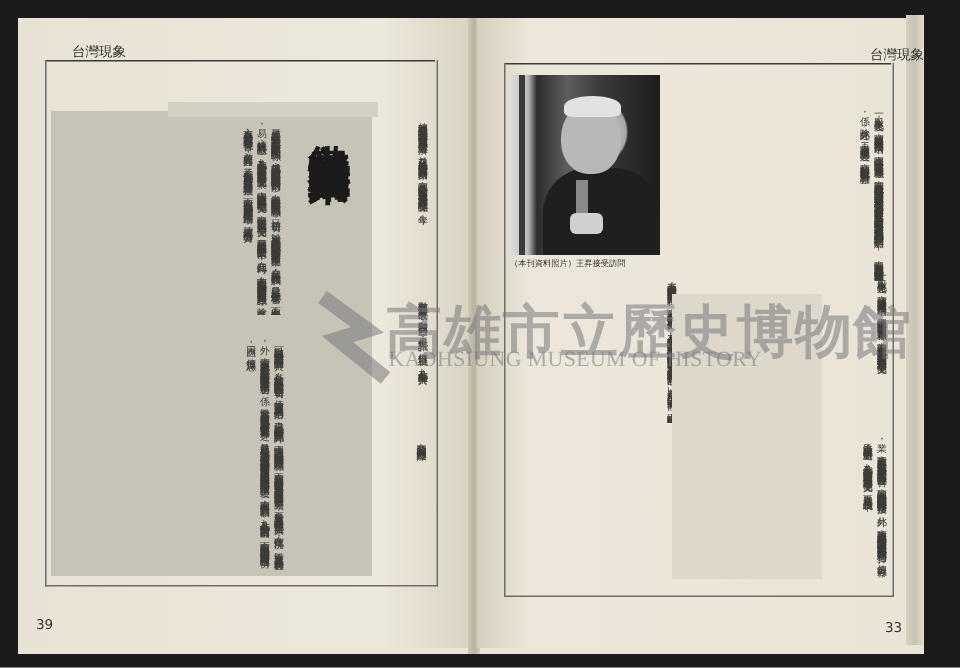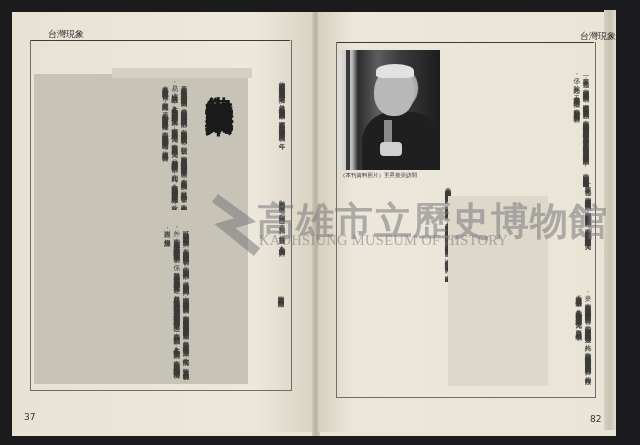--- a/index.html
+++ b/index.html
@@ -101,21 +101,21 @@
 <div class="col" style="left:250px;top:76px;width:36px;height:110px;">
   <span>的經濟發展已經有人預測南韓將會成為亞洲四小龍之首</span><span>經濟，並且已經成為世界上重要的貿易國家，在國際外交</span><span>上南韓方面也積極爭取與各國建立外交關係，今年</span>
 </div>
 <div class="col" style="left:252px;top:195px;width:34px;height:90px;">
   <span>對南韓在外交上有所突破</span><span>，對我國而言，也是一大警訊，值得</span><span>重視。一九八七年南韓與中共</span>
 </div>
 <div class="col" style="left:255px;top:290px;width:30px;height:95px;">
   <span>之間的貿易關係已經</span><span>陳</span>
 </div>
 
-<div class="page-num" style="left:24px;top:412px;">37</div>
+<div class="page-num" style="left:24px;top:412px;">39</div>
 
 <div class="header-label" style="left:564px;top:30px;">台灣現象</div>
 <div class="hrule" style="left:336px;top:42px;width:258px;"></div>
 <div class="frame" style="left:336px;top:42px;width:258px;height:355px;border-top:none;"></div>
 
 <div class="photo">
   <div class="flag"></div>
   <div class="body"></div>
   <div class="face"></div>
   <div class="hair"></div>
@@ -133,19 +133,19 @@
 </div>
 
 <div class="shade" style="left:448px;top:196px;width:100px;height:190px;background:#ddd8ca;"></div>
 <div class="col" style="left:342px;top:290px;width:250px;height:95px;">
   <span>業，南韓政府在外交上也積極</span><span>方面與中共之間的關係日益</span><span>改善，南韓與中共之間的關係</span><span>已經由間接轉為直接</span><span>，此外，南韓政府也在積極</span><span>中國大陸與南韓之間的貿易</span><span>是否能夠順利進行，</span><span>值得觀察。</span><span>目前南韓已經在香港設立</span><span>貿易辦事處，一九八七年</span><span>南韓與中共之間的貿易</span><span>已經超過二十億美元，</span><span>而且還在持續成長中。</span>
 </div>
 <div class="col" style="left:552px;top:180px;width:40px;height:105px;">
   <span>一般工業化之後，南韓經濟發展的速度與日俱增</span><span>，在國際市場上的競爭力也越來越強</span><span>，南韓方面也積極開拓新的市場</span><span>貿易總額已經超過了千億美元</span>
 </div>
 
-<div class="page-num" style="left:590px;top:414px;">82</div>
+<div class="page-num" style="left:590px;top:414px;">33</div>
 
 <svg class="watermark-mark" viewBox="0 0 62 70">
   <path d="M10 8 L40 30 L20 36 L52 62" stroke="rgba(120,120,125,0.55)" stroke-width="10" fill="none" stroke-linejoin="miter"></path>
 </svg>
 <div class="watermark-cn">高雄市立歷史博物館</div>
 <div class="watermark-en">KAOHSIUNG MUSEUM OF HISTORY</div>
 
 </body></html>

